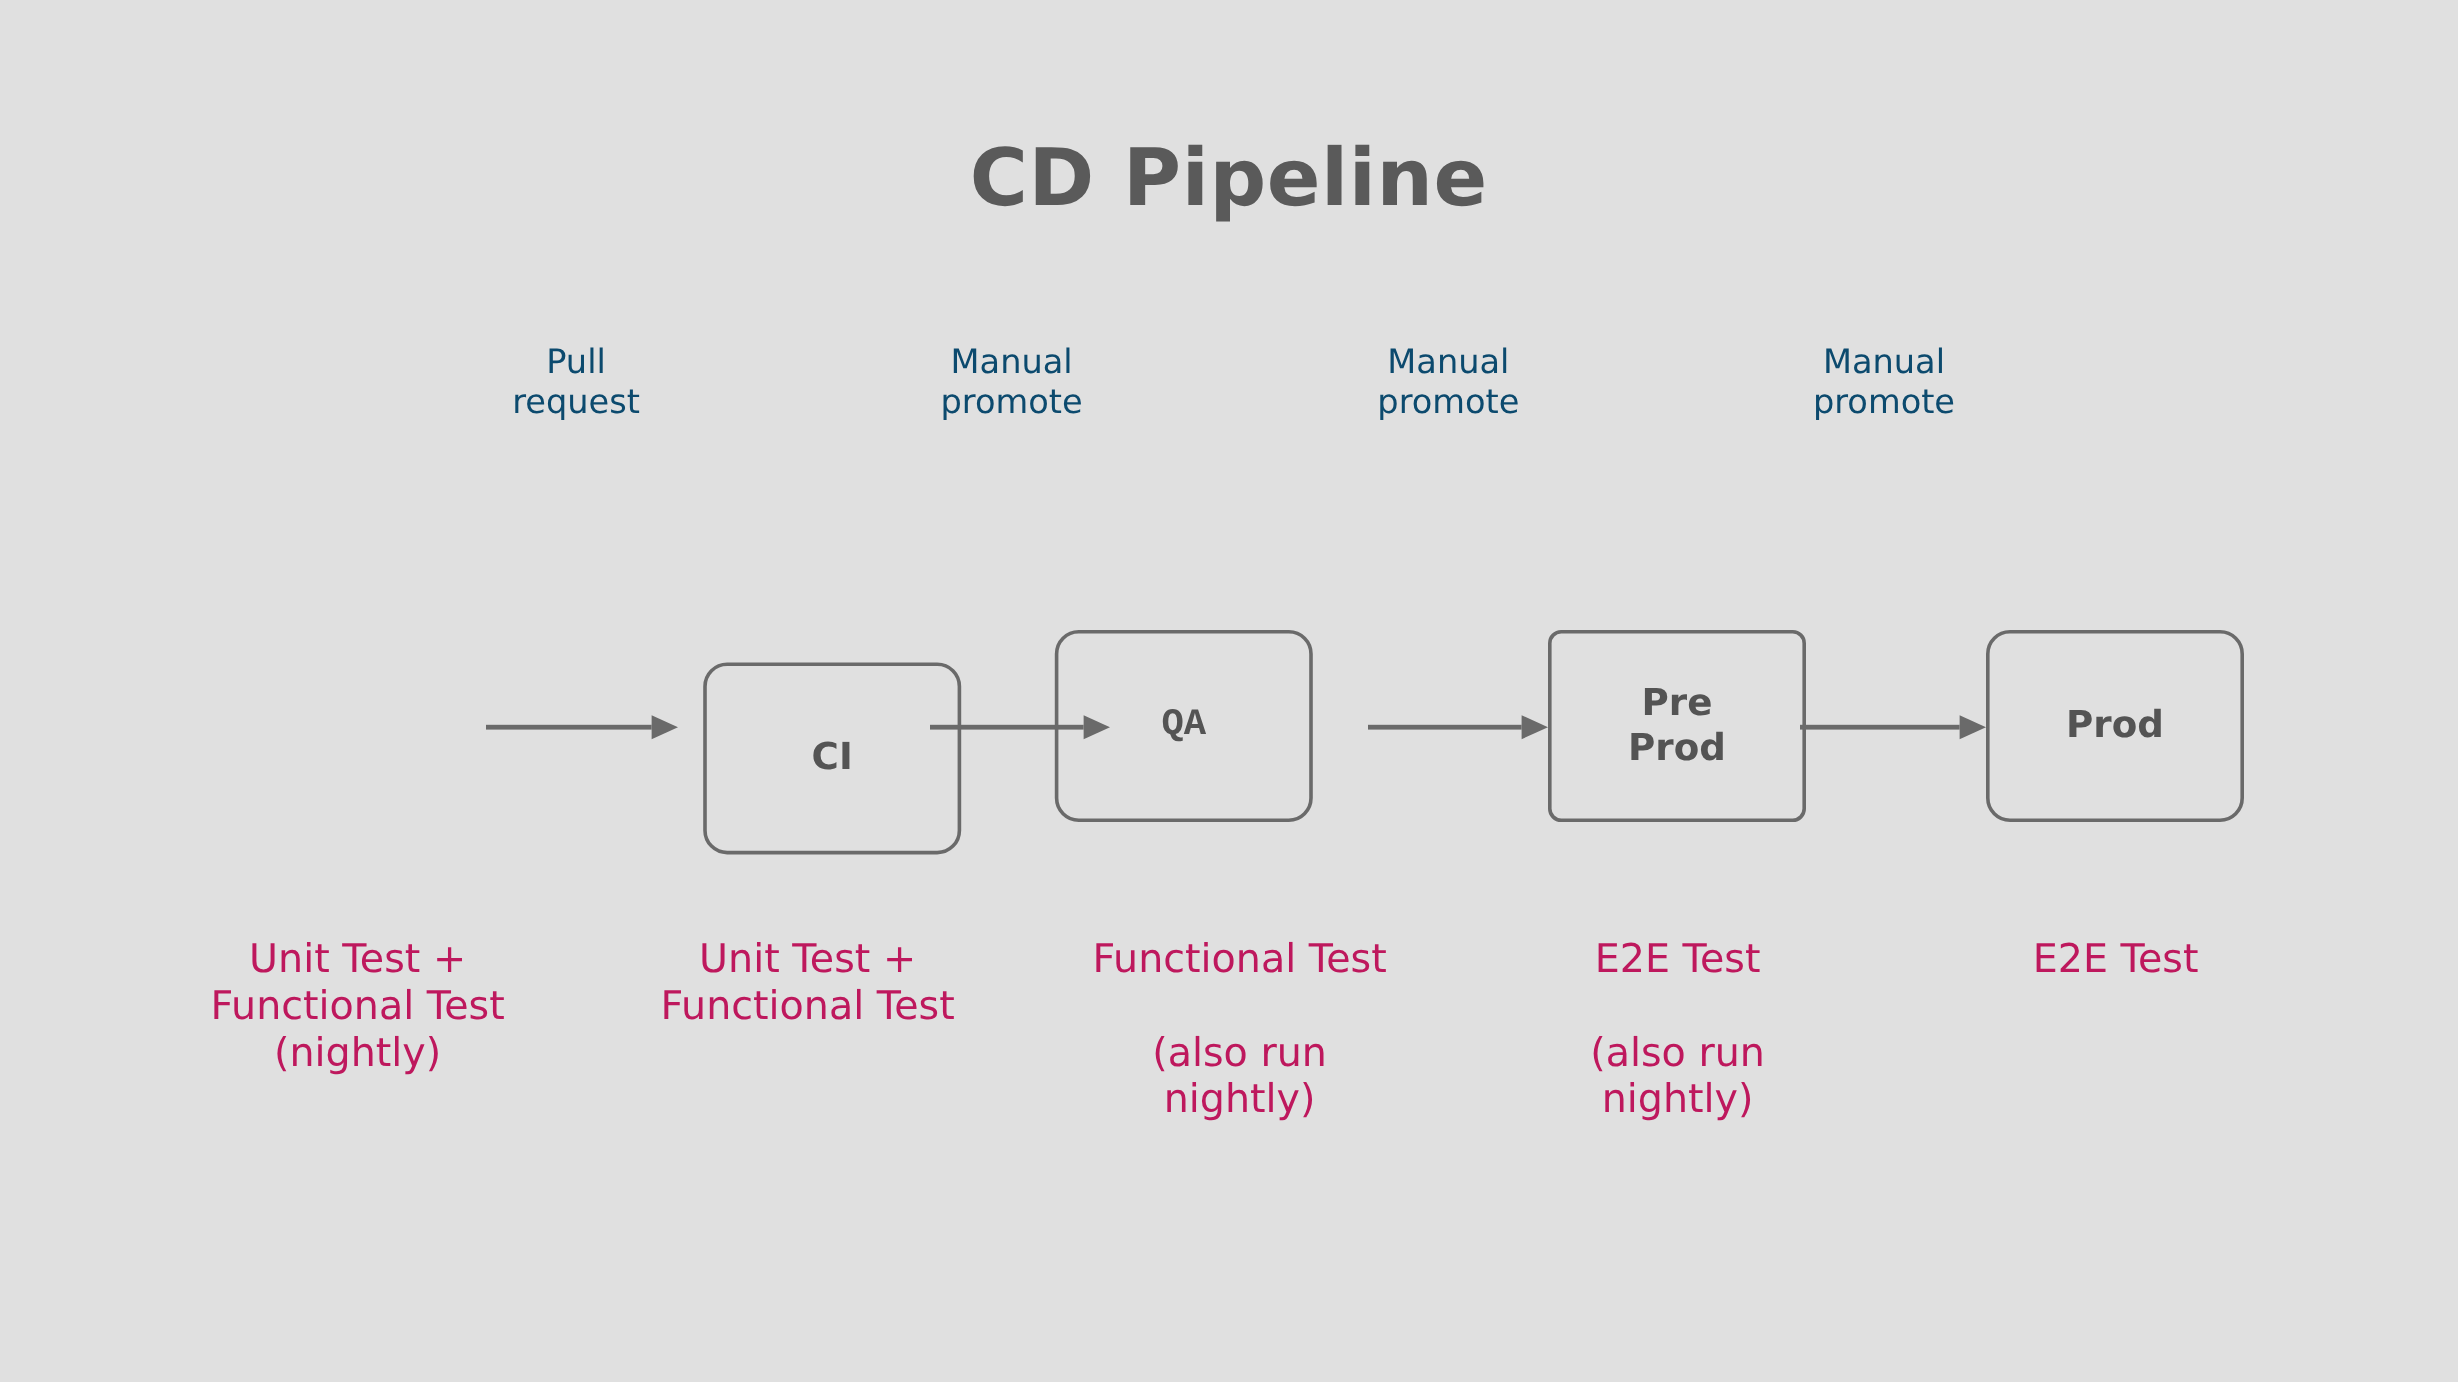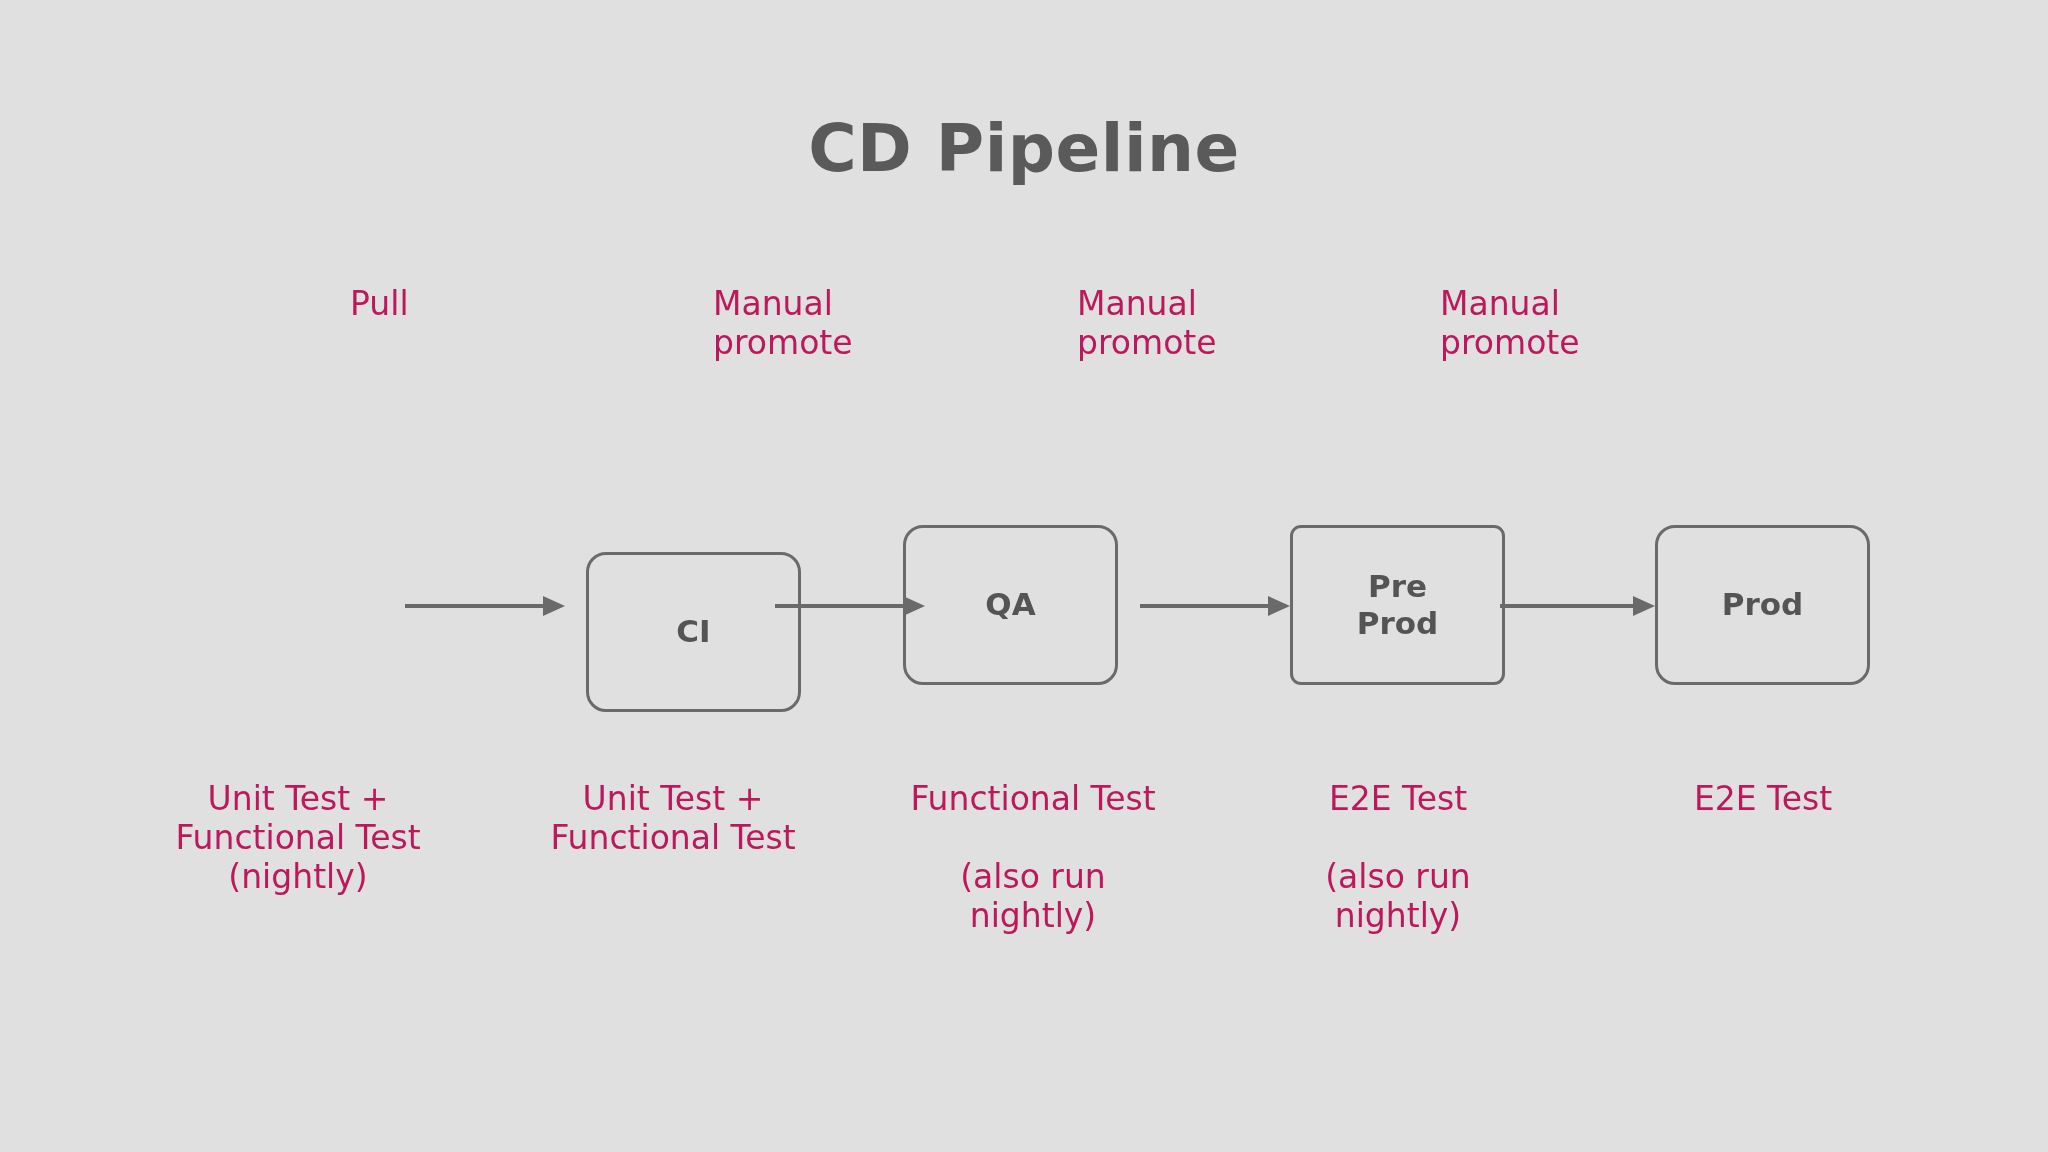--- a/index.html
+++ b/index.html
@@ -33,23 +33,24 @@
     color: #5a5a5a;
     letter-spacing: 0.5px;
     line-height: 1.1;
   }
 
   
   .transition-label {
     position: absolute;
     top: 285px;
     width: 260px;
-    font-size: 33px;
+    text-align: center;
+    font-size: 28px;
     font-weight: normal;
-    color: #be185d;
+    color: #0c4a6e;
     line-height: 1.18;
   }
   .transition-label .tl-line {
     display: block;
   }
 
   
   .stage-box {
     position: absolute;
     top: 525px;
@@ -118,20 +119,21 @@
 </style>
 </head>
 <body>
 
 <div id="canvas">
 
   <div class="title">CD Pipeline</div>
 
   <div class="transition-label" style="left:350px;">
     <span class="tl-line">Pull</span>
+    <span class="tl-line">request</span>
   </div>
   <div class="transition-label" style="left:713px;">
     <span class="tl-line">Manual</span>
     <span class="tl-line">promote</span>
   </div>
   <div class="transition-label" style="left:1077px;">
     <span class="tl-line">Manual</span>
     <span class="tl-line">promote</span>
   </div>
   <div class="transition-label" style="left:1440px;">
@@ -154,21 +156,21 @@
   <div class="arrow" style="left:1500px; width:155px;">
     <div class="arrow-line" style="width:133px;"></div>
     <div class="arrow-head" style="left:133px;"></div>
   </div>
 
   <div class="stage-box" style="left:586px;margin-top:27px;">
     <div class="stage-box-label">
       <span class="sb-line">CI</span>
     </div>
   </div>
-  <div class="stage-box" style="left:903px;">
+  <div class="stage-box" style="left:879px;font-family:Liberation Mono, monospace;">
     <div class="stage-box-label">
       <span class="sb-line">QA</span>
     </div>
   </div>
   <div class="stage-box" style="left:1290px;border-radius:11px;">
     <div class="stage-box-label">
       <span class="sb-line">Pre</span>
       <span class="sb-line">Prod</span>
     </div>
   </div>

